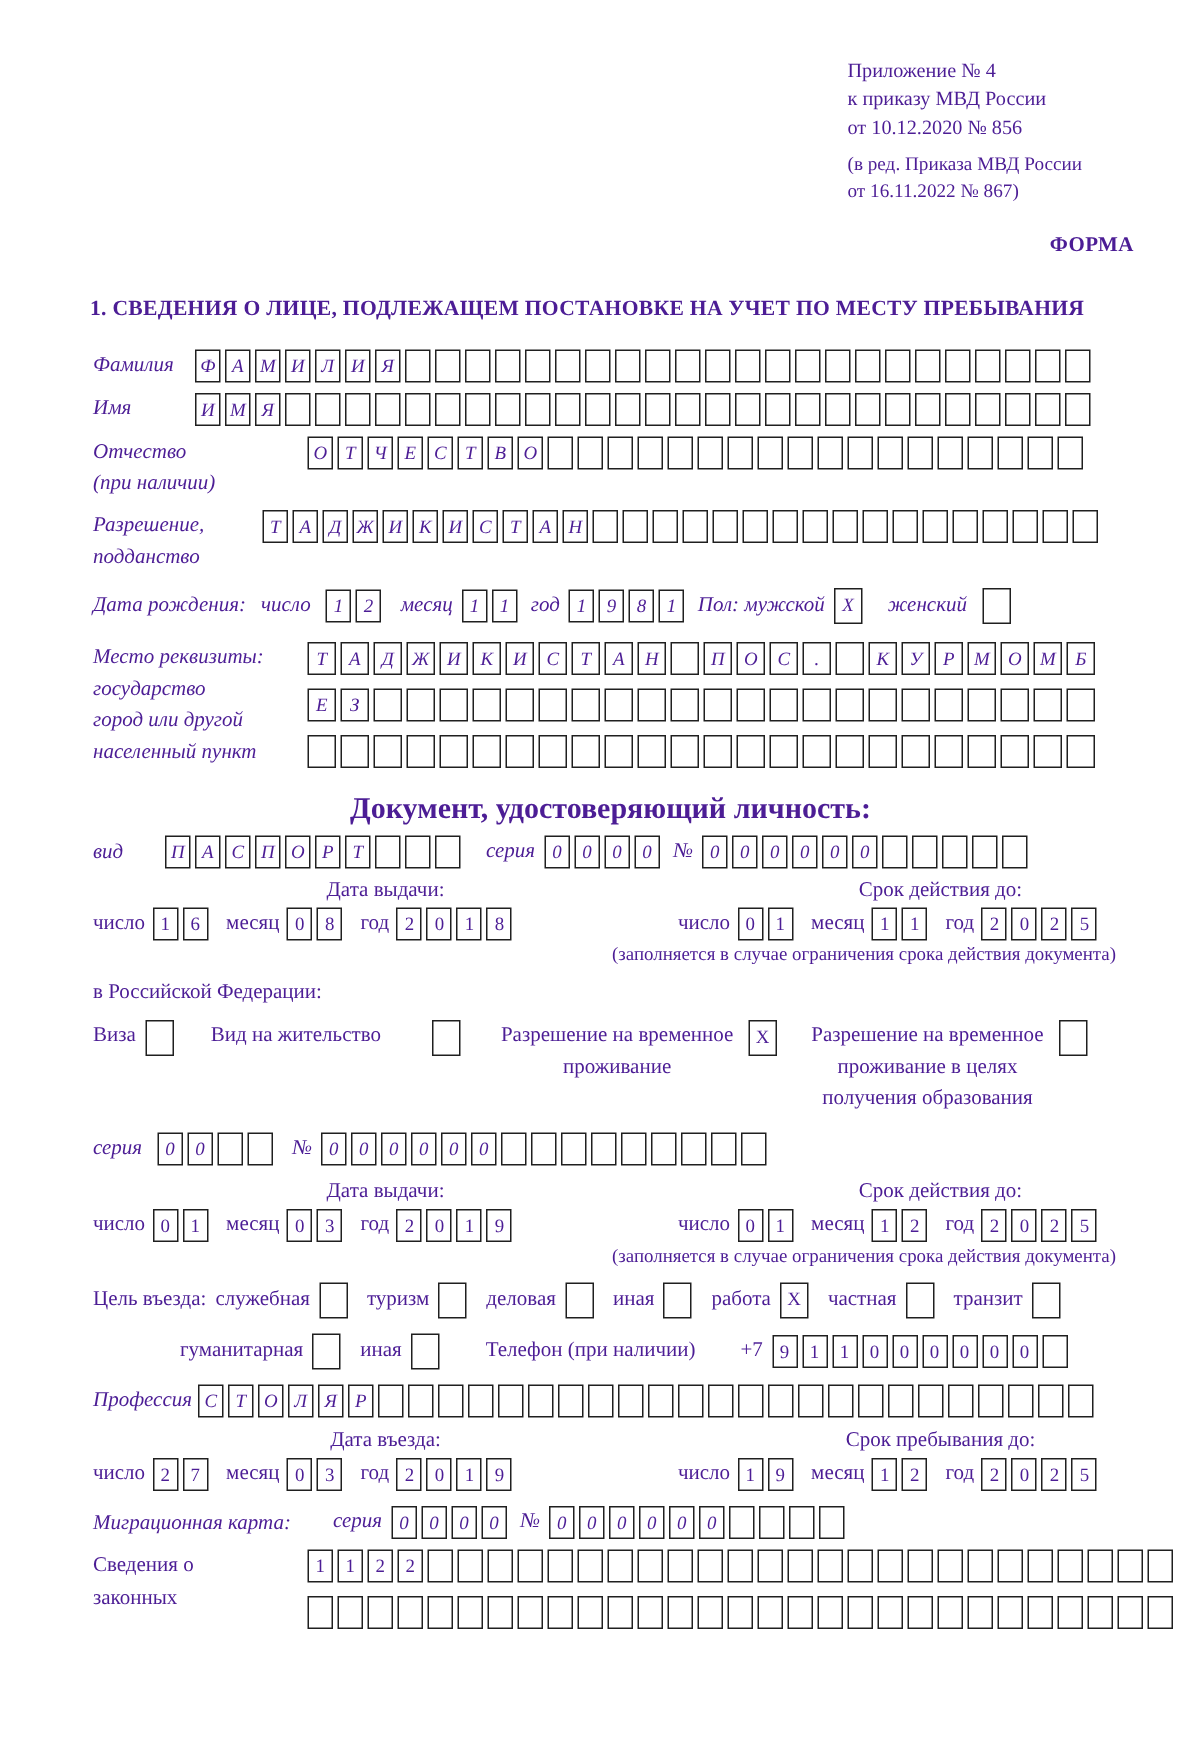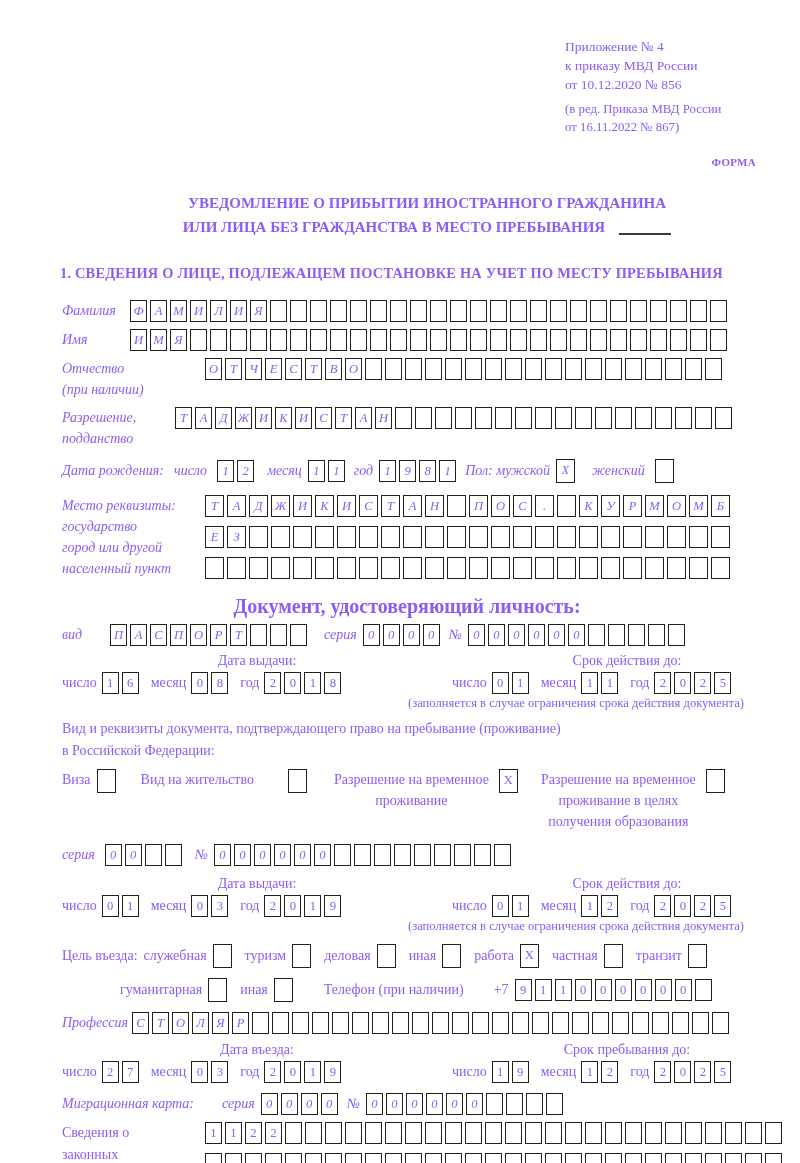--- a/index.html
+++ b/index.html
@@ -1,28 +1,28 @@
 <!DOCTYPE html>
 <html><head>
 <meta charset="utf-8">
 <style>
   html,body{margin:0;padding:0;background:#fff;}
   .page{
     position:relative;
     width:800px;height:1163px;
-    background:#fff;color:#8b5cf6;
+    background:#fff;color:#4c1d95;
     font-family:"Liberation Serif",serif;
     font-size:14px;
     box-sizing:border-box;
     padding:38px 8px 10px 62px;
     overflow:hidden;
   }
   .hdr{width:195px;margin-left:auto;margin-right:32px;line-height:1.4;font-size:13.5px;}
   .hdr .sub{margin-top:6px;font-size:12.8px;}
-  .forma{font-weight:bold;text-align:right;margin:20px 36px 0 0;font-size:11px;letter-spacing:.3px;}
+  .forma{font-weight:bold;text-align:right;margin:20px 36px 0 0;font-size:14px;letter-spacing:.3px;}
   .title{text-align:center;font-weight:bold;font-size:15px;margin-top:24px;line-height:1.55;}
   .tuline{display:inline-block;width:52px;border-bottom:2.2px solid #3a3a3a;margin-left:14px;transform:translateY(3px);}
   .sec1{font-weight:bold;font-size:14.4px;margin:26px 0 18px -2px;letter-spacing:.2px;}
 
   .row{display:flex;align-items:flex-start;margin-bottom:7px;font-style:italic;}
   .lbl{flex:none;line-height:1.5;}
   .w68{width:68px;}
   .w115{width:113px;}
   .w145{width:143px;}
   .boxes{white-space:nowrap;}
@@ -66,24 +66,20 @@
     <div>к приказу МВД России</div>
     <div>от 10.12.2020 № 856</div>
     <div class="sub">
       <div>(в ред. Приказа МВД России</div>
       <div>от 16.11.2022 № 867)</div>
     </div>
   </div>
 
   <div class="forma">ФОРМА</div>
 
-  <div class="title">
-    <div>УВЕДОМЛЕНИЕ О ПРИБЫТИИ ИНОСТРАННОГО ГРАЖДАНИНА</div>
-    <div><span>ИЛИ ЛИЦА БЕЗ ГРАЖДАНСТВА В МЕСТО ПРЕБЫВАНИЯ</span><span class="tuline"></span></div>
-  </div>
 
   <div class="sec1">1. СВЕДЕНИЯ О ЛИЦЕ, ПОДЛЕЖАЩЕМ ПОСТАНОВКЕ НА УЧЕТ ПО МЕСТУ ПРЕБЫВАНИЯ</div>
 
   <div class="row">
     <div class="lbl w68">Фамилия</div>
     <div class="boxes"><span class="cell">Ф</span><span class="cell">А</span><span class="cell">М</span><span class="cell">И</span><span class="cell">Л</span><span class="cell">И</span><span class="cell">Я</span><span class="cell"></span><span class="cell"></span><span class="cell"></span><span class="cell"></span><span class="cell"></span><span class="cell"></span><span class="cell"></span><span class="cell"></span><span class="cell"></span><span class="cell"></span><span class="cell"></span><span class="cell"></span><span class="cell"></span><span class="cell"></span><span class="cell"></span><span class="cell"></span><span class="cell"></span><span class="cell"></span><span class="cell"></span><span class="cell"></span><span class="cell"></span><span class="cell"></span><span class="cell"></span></div>
   </div>
 
   <div class="row">
     <div class="lbl w68">Имя</div>
@@ -163,21 +159,20 @@
         <span class="boxes"><span class="cell">0</span><span class="cell">1</span></span>
         <span class="dlbl">месяц</span>
         <span class="boxes"><span class="cell">1</span><span class="cell">1</span></span>
         <span class="dlbl">год</span>
         <span class="boxes"><span class="cell">2</span><span class="cell">0</span><span class="cell">2</span><span class="cell">5</span></span>
       </div>
     </div>
   </div>
   <div class="note">(заполняется в случае ограничения срока действия документа)</div>
 
-  <div style="margin-bottom:6px;">Вид и реквизиты документа, подтверждающего право на пребывание (проживание)</div>
   <div>в Российской Федерации:</div>
 
   <div class="rvp-row">
     <span class="opt" style="margin-right:22px;">
       <span class="optlbl gap6">Виза</span>
       <span class="boxes cbox"><span class="cell"></span></span>
     </span>
     <span class="opt" style="margin-right:24px;gap:24px;">
       <span class="optlbl gap10">Вид на жительство</span>
       <span class="boxes cbox"><span class="cell"></span></span>

